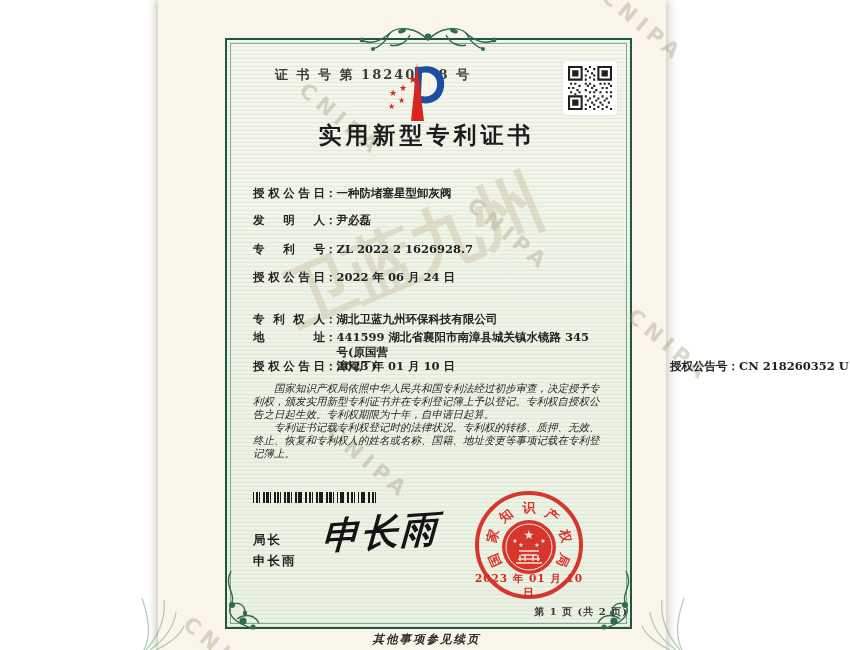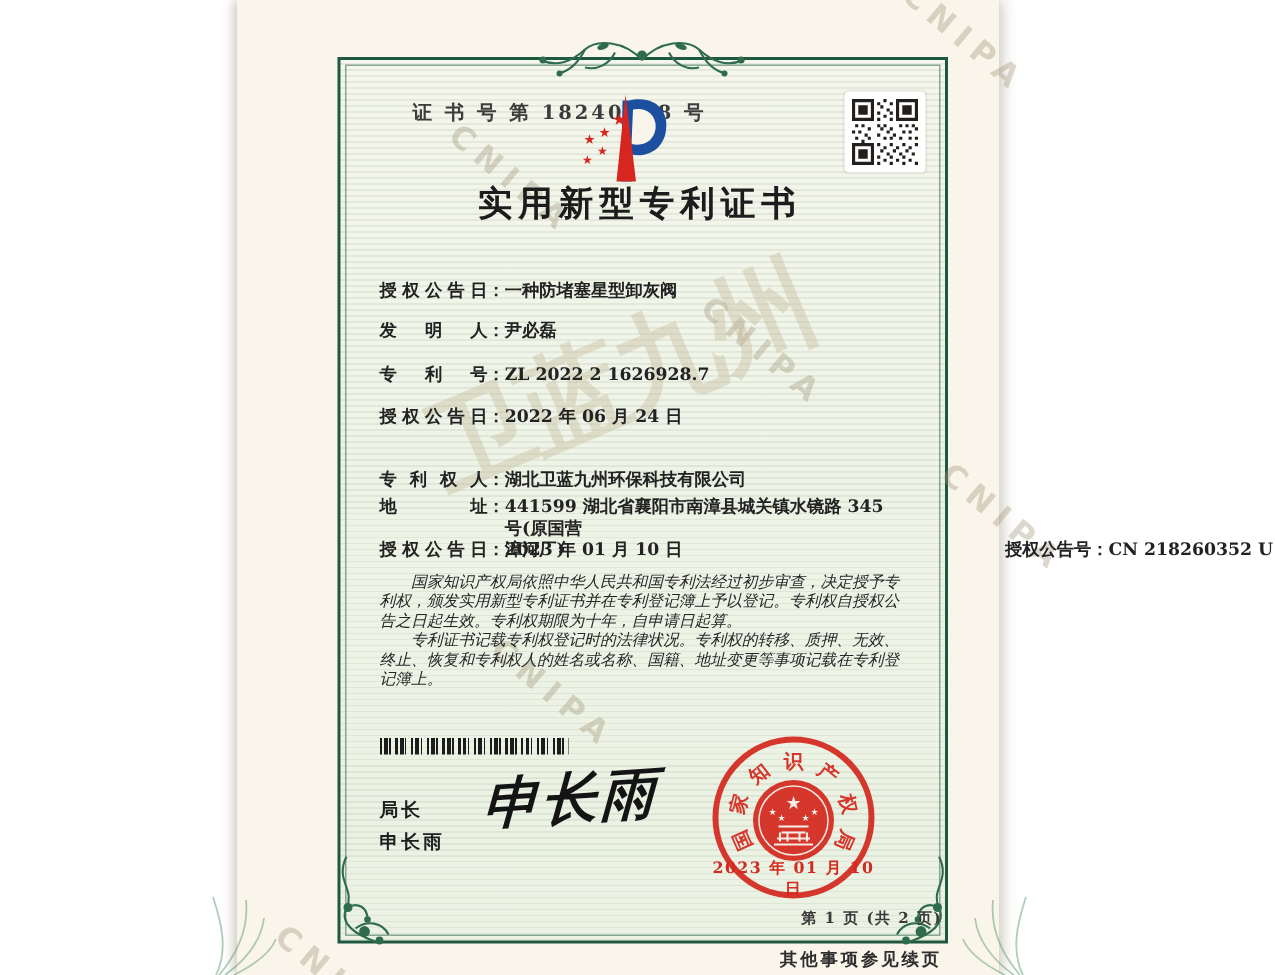--- a/index.html
+++ b/index.html
@@ -65,22 +65,22 @@
   .sealdate{position:absolute;left:467px;top:572px;width:124px;text-align:center;
             font-size:10.5px;font-weight:700;color:#d5281e;letter-spacing:1px;}
 
   .logo{position:absolute;left:386px;top:63px;}
   .qr{position:absolute;left:563px;top:61px;width:54px;height:54px;background:#ffffff;
       border-radius:3px;box-shadow:0 0 2px rgba(0,0,0,0.15);}
   .qr svg{position:absolute;left:5px;top:5px;}
 
   .pageinfo{position:absolute;left:225px;top:605px;width:403px;text-align:right;
             font-size:10px;color:#3a3a3a;font-weight:600;letter-spacing:1px;}
-  .footnote{position:absolute;left:225px;top:632px;width:403px;text-align:right;
-            font-size:11.5px;color:#2e2e2e;font-weight:600;letter-spacing:2px;}
+  .footnote{position:absolute;left:225px;top:632px;width:403px;text-align:center;
+            font-size:11.5px;color:#2e2e2e;font-style:italic;font-weight:600;letter-spacing:2px;}
 </style>
 </head>
 <body>
 
 <div id="stage">
 
   <div class="paper">
     <svg class="feather left" width="50" height="62" viewBox="0 0 50 62">
       <g fill="none" stroke="rgba(100,155,110,0.5)" stroke-width="1.2">
         <path d="M6,62 C14,46 10,28 4,10"></path>

